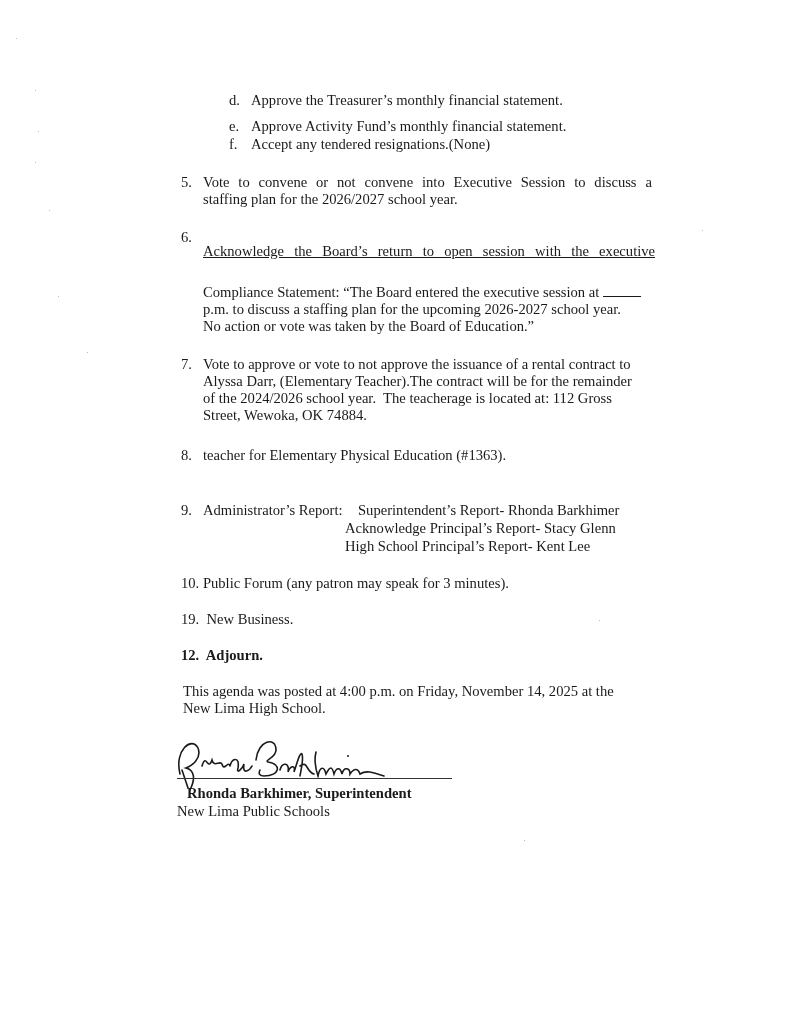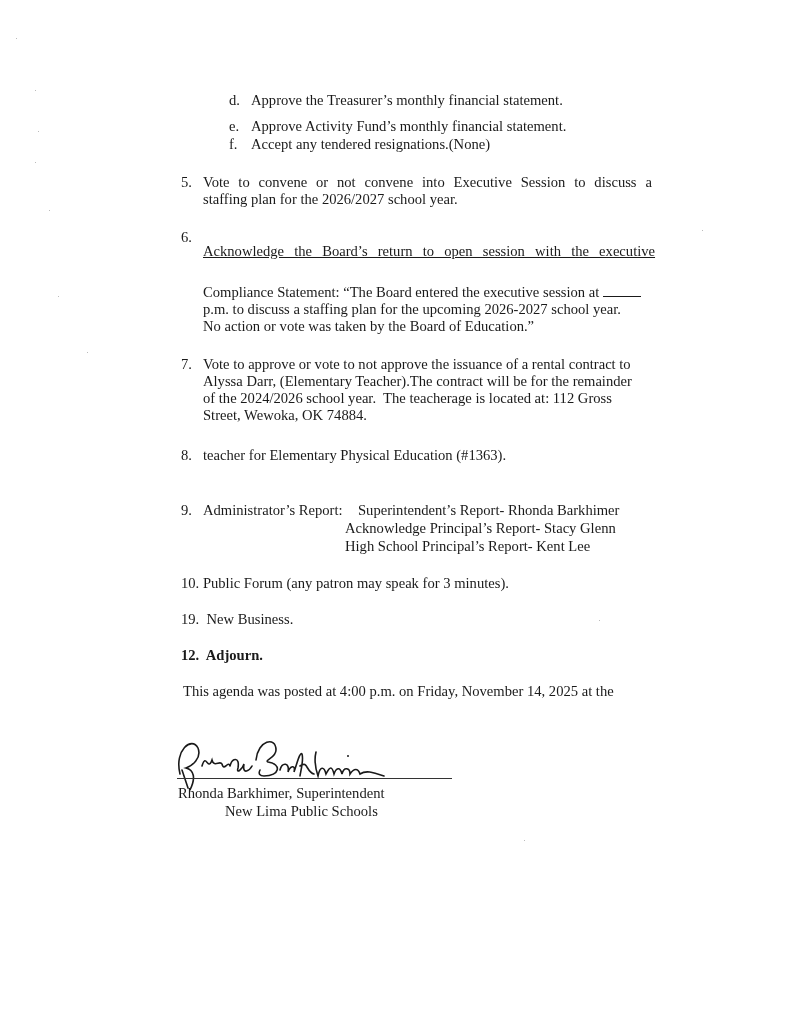--- a/index.html
+++ b/index.html
@@ -79,37 +79,38 @@
   <span class="report-sub" style="top:520px;">Acknowledge Principal’s Report- Stacy Glenn</span>
   <span class="report-sub" style="top:538px;text-align:right;">High School Principal’s Report- Kent Lee</span>
 </div>
 
 <span class="abs" style="left:181px; top:575px;">10. Public Forum (any patron may speak for 3 minutes).</span>
 <span class="abs" style="left:181px; top:611px; white-space:pre;">19.  New Business.</span>
 <span class="abs" style="left:181px; top:647px; white-space:pre;font-weight:bold;">12.  Adjourn.</span>
 
 <div class="abs" style="left:183px; top:683px;">
   <span class="line">This agenda was posted at 4:00 p.m. on Friday, November 14, 2025 at the</span>
+  <span class="line">New Lima High School.</span>
 </div>
 
 <div class="sig">
   <svg width="280" height="90" viewBox="0 0 280 90">
     <path d="M8 44 C 2 20, 20 6, 26 18 C 30 28, 20 36, 14 38 C 22 40, 24 48, 18 60 M 10 40 L 16 58
              M 30 36 C 34 22, 36 42, 40 30 C 42 38, 48 30, 50 34 C 52 42, 56 30, 58 36
              M 58 36 C 60 28, 68 26, 66 38 C 64 44, 70 40, 72 34 C 70 46, 78 40, 80 36
              M 84 30 C 86 10, 104 6, 104 20 C 104 28, 92 30, 96 32 C 110 34, 108 46, 92 46 C 88 46, 86 44, 88 40
              M 108 40 C 110 32, 118 32, 116 42 C 118 36, 124 34, 122 42 C 126 30, 128 22, 130 24 C 132 30, 128 44, 128 46
              M 128 36 C 136 30, 134 42, 142 44
              M 144 22 C 142 30, 144 40, 146 46 C 148 36, 152 36, 154 44 C 158 36, 160 36, 162 44 C 164 38, 168 36, 170 44 C 172 36, 178 38, 178 44 C 182 38, 186 38, 188 44 C 194 40, 200 42, 212 46" fill="none" stroke="#1a1a1a" stroke-width="1.6" stroke-linecap="round"></path>
     <circle cx="176" cy="26" r="1" fill="#1a1a1a"></circle>
   </svg>
 </div>
 <div class="sigline"></div>
-<span class="abs" style="left:178px; top:785px;">Rhonda Barkhimer, Superintendent</span>
-<span class="abs" style="left:177px; top:803px;margin-left:48px;">New Lima Public Schools</span>
+<span class="abs" style="left:187px; top:785px;font-weight:bold;">Rhonda Barkhimer, Superintendent</span>
+<span class="abs" style="left:177px; top:803px;">New Lima Public Schools</span>
 
 <span class="speck" style="left:16px; top:38px;"></span>
 <span class="speck" style="left:35px; top:90px;"></span>
 <span class="speck" style="left:38px; top:131px;"></span>
 <span class="speck" style="left:35px; top:162px;"></span>
 <span class="speck" style="left:49px; top:210px;"></span>
 <span class="speck" style="left:58px; top:296px;"></span>
 <span class="speck" style="left:87px; top:352px;"></span>
 <span class="speck" style="left:599px; top:620px;"></span>
 <span class="speck" style="left:702px; top:230px;"></span>

